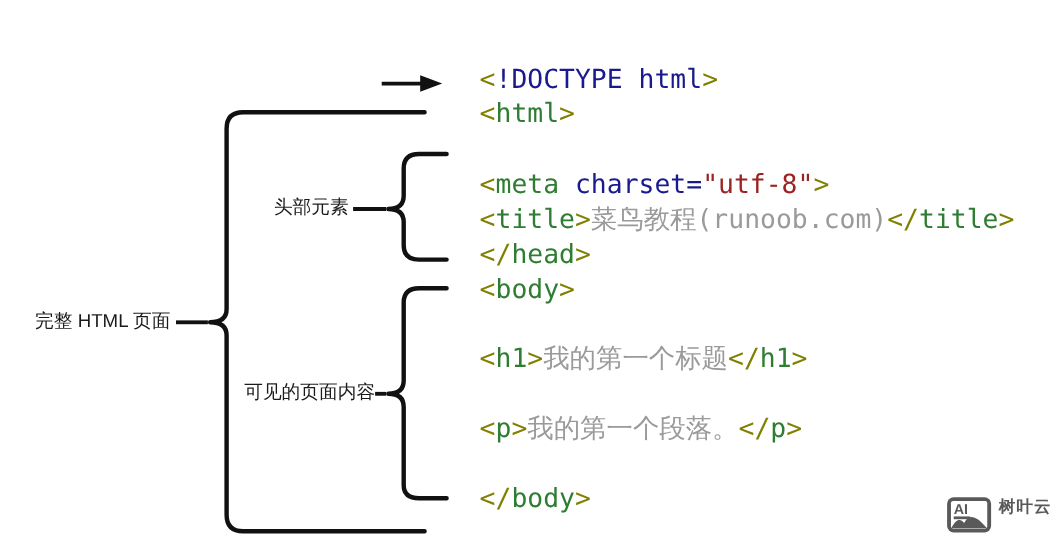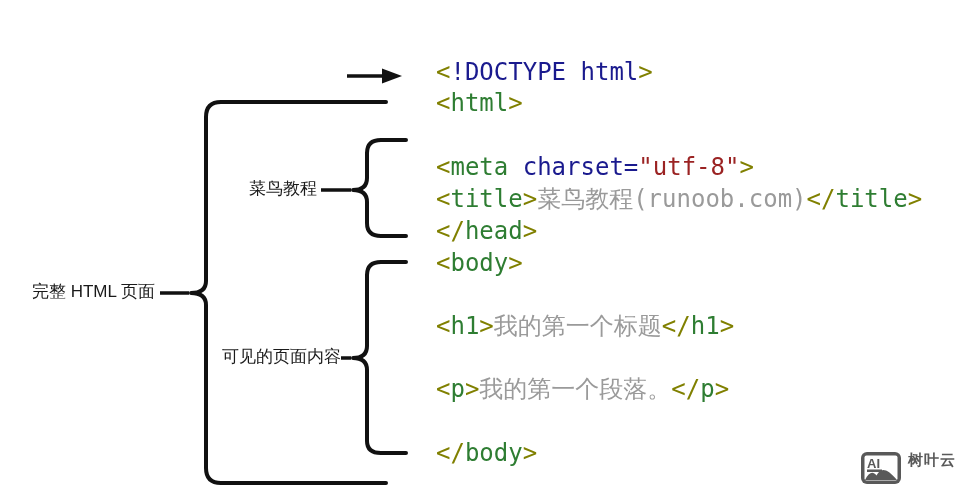--- a/index.html
+++ b/index.html
@@ -91,21 +91,21 @@
     <path class="brace" d="M 386 102 L 221 102 Q 206 102 206 117 L 206 281 Q 206 293 191 293 Q 206 293 206 305 L 206 468 Q 206 483 221 483 L 386 483"></path>
     <line class="dash" x1="160" y1="293" x2="189" y2="293"></line>
 
     <path class="brace" d="M 406 140 L 381 140 Q 367 140 367 153 L 367 178 Q 367 190 353 190 Q 367 190 367 202 L 367 223 Q 367 236 381 236 L 406 236"></path>
     <line class="dash" x1="321" y1="190" x2="351" y2="190"></line>
 
     <path class="brace" d="M 406 262 L 381 262 Q 367 262 367 275 L 367 346 Q 367 358 353 358 Q 367 358 367 370 L 367 441 Q 367 453 381 453 L 406 453"></path>
     <line class="dash" x1="341" y1="358" x2="351" y2="358"></line>
   </svg>
 
-  <div class="diagram-label" style="right: 640px; top: 178px;">菜鸟教程</div>
+  <div class="diagram-label" style="right: 640px; top: 178px;">头部元素</div>
   <div class="diagram-label" style="right: 802px; top: 281px;">完整 HTML 页面</div>
   <div class="diagram-label" style="right: 616px; top: 346px;">可见的页面内容</div>
 
   <div id="code-layer">
       <div class="code-line" style="top: 57px;"><span style="color: rgb(128, 128, 0);">&lt;</span><span style="color: rgb(26, 26, 142);">!DOCTYPE html</span><span style="color: rgb(128, 128, 0);">&gt;</span></div>
       <div class="code-line" style="top: 88px;"><span style="color: rgb(128, 128, 0);">&lt;</span><span style="color: rgb(46, 125, 50);">html</span><span style="color: rgb(128, 128, 0);">&gt;</span></div>
       <div class="code-line" style="top: 152px;"><span style="color: rgb(128, 128, 0);">&lt;</span><span style="color: rgb(46, 125, 50);">meta</span><span style="color: rgb(154, 154, 154);"> </span><span style="color: rgb(26, 26, 142);">charset</span><span style="color: rgb(26, 26, 142);">=</span><span style="color: rgb(155, 35, 35);">"utf-8"</span><span style="color: rgb(128, 128, 0);">&gt;</span></div>
       <div class="code-line" style="top: 184px;"><span style="color: rgb(128, 128, 0);">&lt;</span><span style="color: rgb(46, 125, 50);">title</span><span style="color: rgb(128, 128, 0);">&gt;</span><span style="color: rgb(154, 154, 154);">菜鸟教程(runoob.com)</span><span style="color: rgb(128, 128, 0);">&lt;/</span><span style="color: rgb(46, 125, 50);">title</span><span style="color: rgb(128, 128, 0);">&gt;</span></div>
       <div class="code-line" style="top: 216px;"><span style="color: rgb(128, 128, 0);">&lt;/</span><span style="color: rgb(46, 125, 50);">head</span><span style="color: rgb(128, 128, 0);">&gt;</span></div>
       <div class="code-line" style="top: 248px;"><span style="color: rgb(128, 128, 0);">&lt;</span><span style="color: rgb(46, 125, 50);">body</span><span style="color: rgb(128, 128, 0);">&gt;</span></div>

